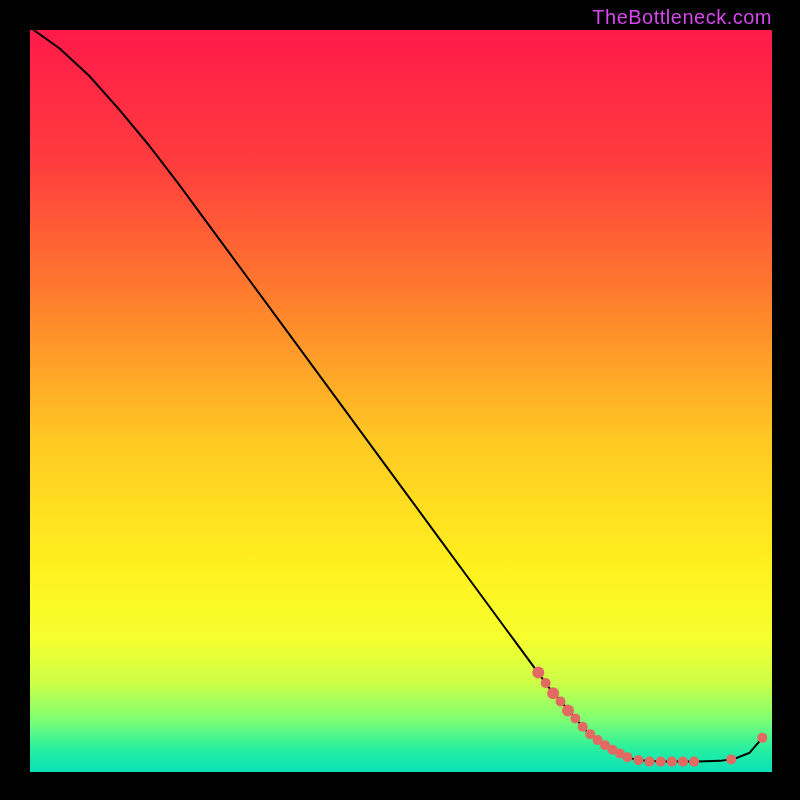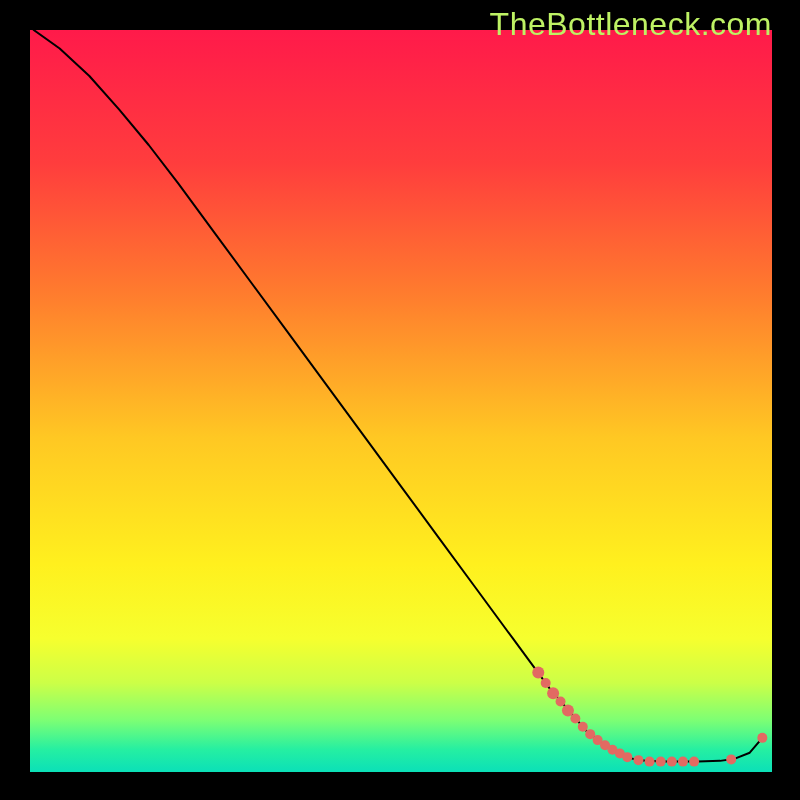--- a/index.html
+++ b/index.html
@@ -8,22 +8,22 @@
     height: 800px;
     background: #000;
     position: relative;
     font-family: Arial, Helvetica, sans-serif;
     overflow: hidden;
   }
   .watermark {
     position: absolute;
     top: 6px;
     right: 28px;
-    color: #bef264;
-    font-size: 32px;
+    color: #d946ef;
+    font-size: 20px;
     font-weight: 500;
     letter-spacing: 0.5px;
     z-index: 30;
   }
   .plot-area {
     position: absolute;
     left: 30px;
     top: 30px;
     width: 742px;
     height: 742px;

